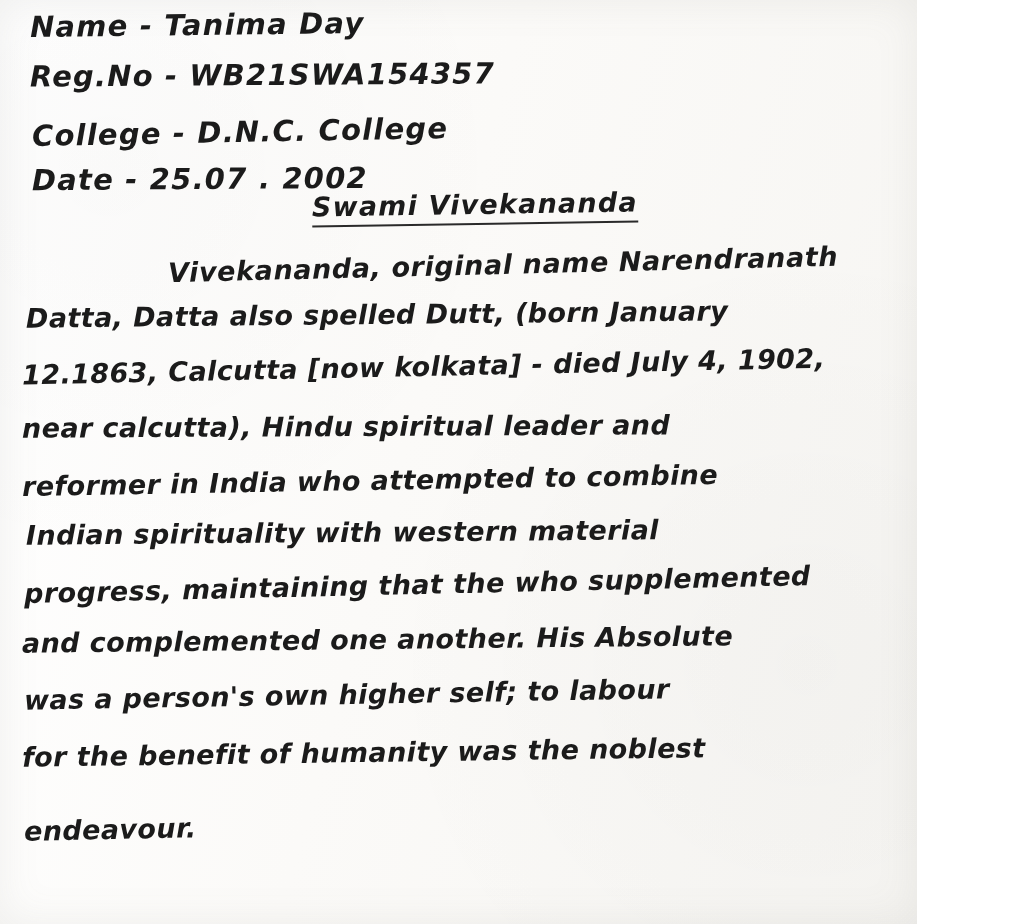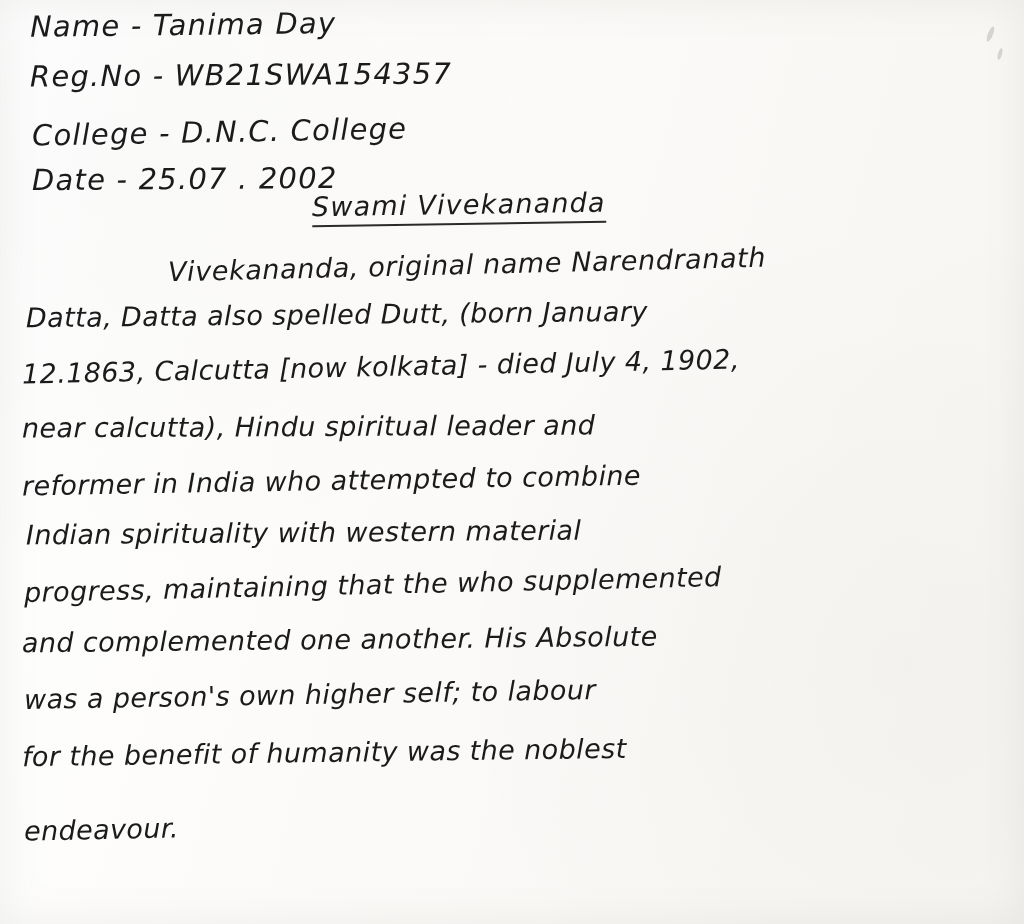--- a/index.html
+++ b/index.html
@@ -10,29 +10,30 @@
   body {
     width: 1024px;
     height: 924px;
     overflow: hidden;
     font-family: "DejaVu Sans", sans-serif;
   }
 
   
   #sheet {
     position: relative;
-    width: 1024px;
+    width: 917px;
     height: 924px;
     background: #fdfcfa;
     background-image:
       radial-gradient(circle at 12% 18%, rgba(0,0,0,0.015) 0%, rgba(0,0,0,0) 38%),
       radial-gradient(circle at 88% 72%, rgba(0,0,0,0.018) 0%, rgba(0,0,0,0) 42%),
       linear-gradient(105deg, #ffffff 0%, #fbfaf8 45%, #f6f5f2 100%);
     box-sizing: border-box;
     overflow: hidden;
+    font-weight: bold;
   }
 
   
   #sheet::after {
     content: "";
     position: absolute;
     inset: 0;
     pointer-events: none;
     box-shadow: inset 0 0 42px rgba(120,115,105,0.10);
   }

